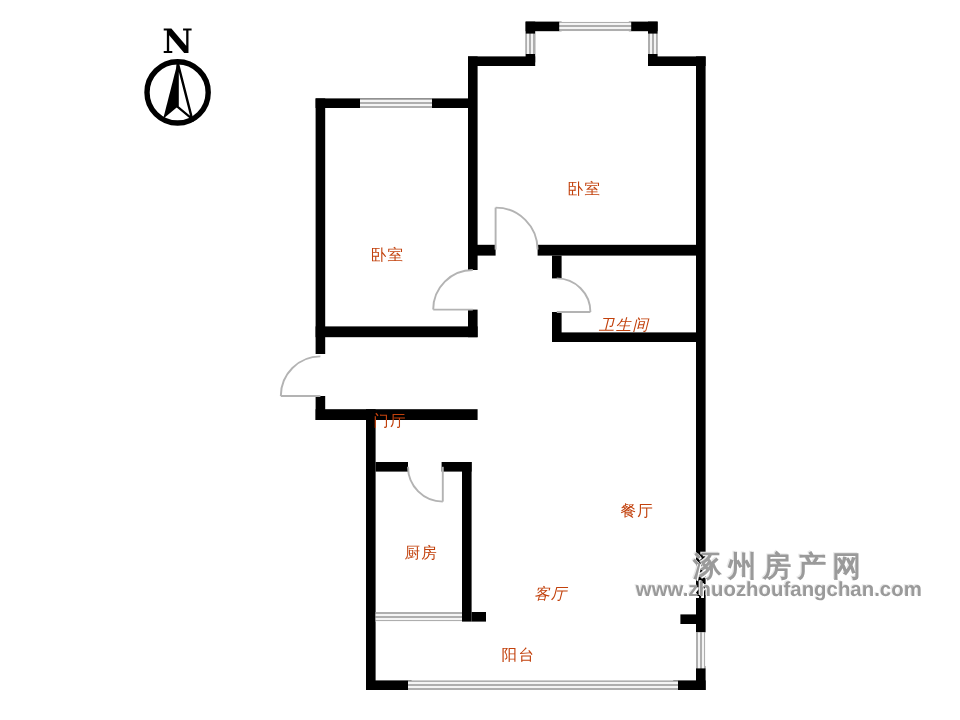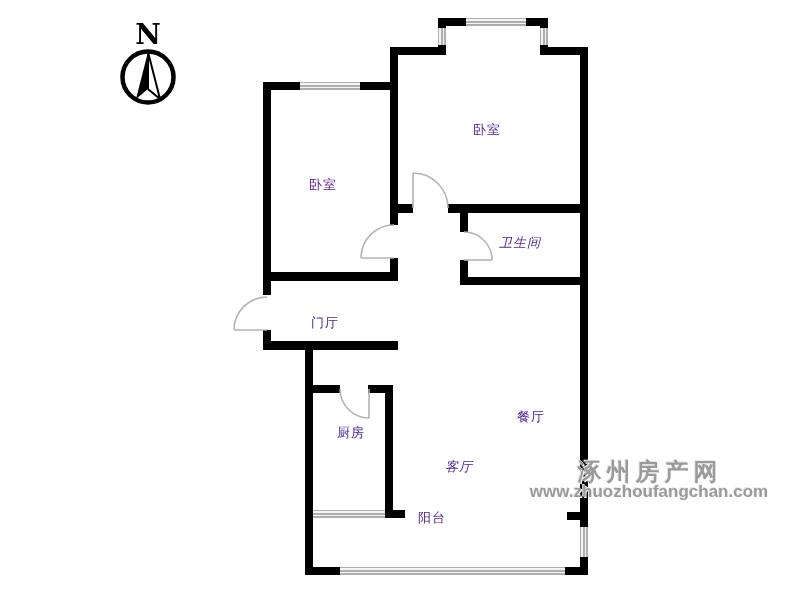--- a/index.html
+++ b/index.html
@@ -4,21 +4,21 @@
 <style>
   html,body{margin:0;padding:0;background:#fff;}
   .plan{position:relative;width:800px;height:600px;background:#ffffff;overflow:hidden;
         font-family:"Liberation Sans",sans-serif;}
   .wall{position:absolute;background:#000;z-index:1;}
   .window-h{position:absolute;z-index:2;
     background:repeating-linear-gradient(180deg,#aeaeae 0px,#aeaeae 1.4px,#f4f4f4 1.4px,#f4f4f4 3.2px);}
   .window-v{position:absolute;z-index:2;
     background:repeating-linear-gradient(90deg,#aeaeae 0px,#aeaeae 1.4px,#f4f4f4 1.4px,#f4f4f4 3.2px);}
   .room-label{position:absolute;width:80px;margin-left:-40px;text-align:center;
-    font-size:13px;color:#4c1d95;letter-spacing:1px;z-index:4;white-space:nowrap;}
+    font-size:13px;color:#c2410c;letter-spacing:1px;z-index:4;white-space:nowrap;margin-top:28px;}
   .doors-svg{position:absolute;left:0;top:0;z-index:3;}
   .compass-n{position:absolute;left:131px;top:18px;width:34px;text-align:center;
     font-family:"DejaVu Serif","Liberation Serif",serif;font-weight:bold;font-size:28px;color:#000;z-index:4;}
   .compass-svg{position:absolute;left:119px;top:48px;z-index:4;}
   .wm{position:absolute;z-index:5;color:#9a9a9a;font-weight:bold;text-align:center;
       text-shadow:1px 1px 0 #ffffff,-1px -1px 0 #e8e8e8;}
   .wm-name{left:525px;top:456px;width:250px;font-size:24px;letter-spacing:5px;}
   .wm-url{left:518px;top:482px;width:262px;font-size:17px;letter-spacing:0px;}
 </style>
 </head>
@@ -100,21 +100,21 @@
         <path d="M369,389 L369,418"></path>
           <path d="M340,389 A29,29 0 0 0 369,418"></path>
       </g>
     </g>
   </svg>
 
   <div class="room-label" style="left:487px;top:121px;">卧室</div>
   <div class="room-label" style="left:323px;top:176px;">卧室</div>
   <div class="room-label" style="left:520px;top:234px;font-style:italic;">卫生间</div>
   <div class="room-label" style="left:325px;top:314px;">门厅</div>
-  <div class="room-label" style="left:531px;top:408px;">餐厅</div>
+  <div class="room-label" style="left:531px;top:389px;">餐厅</div>
   <div class="room-label" style="left:351px;top:424px;">厨房</div>
   <div class="room-label" style="left:459px;top:458px;font-style:italic;">客厅</div>
   <div class="room-label" style="left:432px;top:509px;">阳台</div>
 
   <div class="wm wm-name">涿州房产网</div>
   <div class="wm wm-url">www.zhuozhoufangchan.com</div>
 
 </div>
 
 </body></html>

